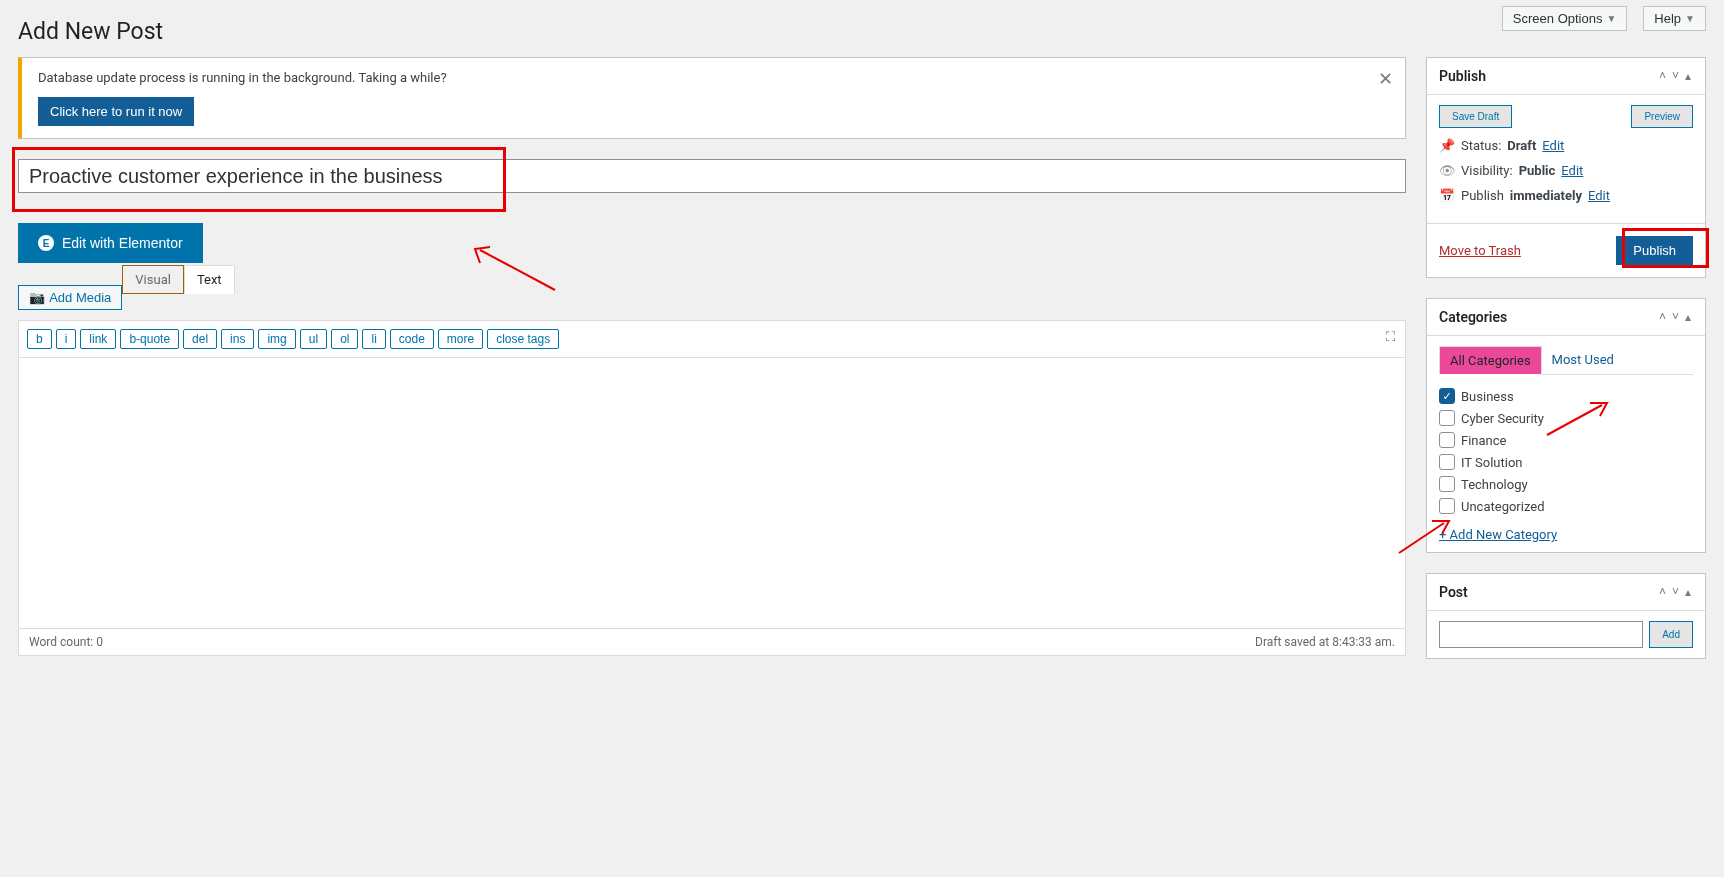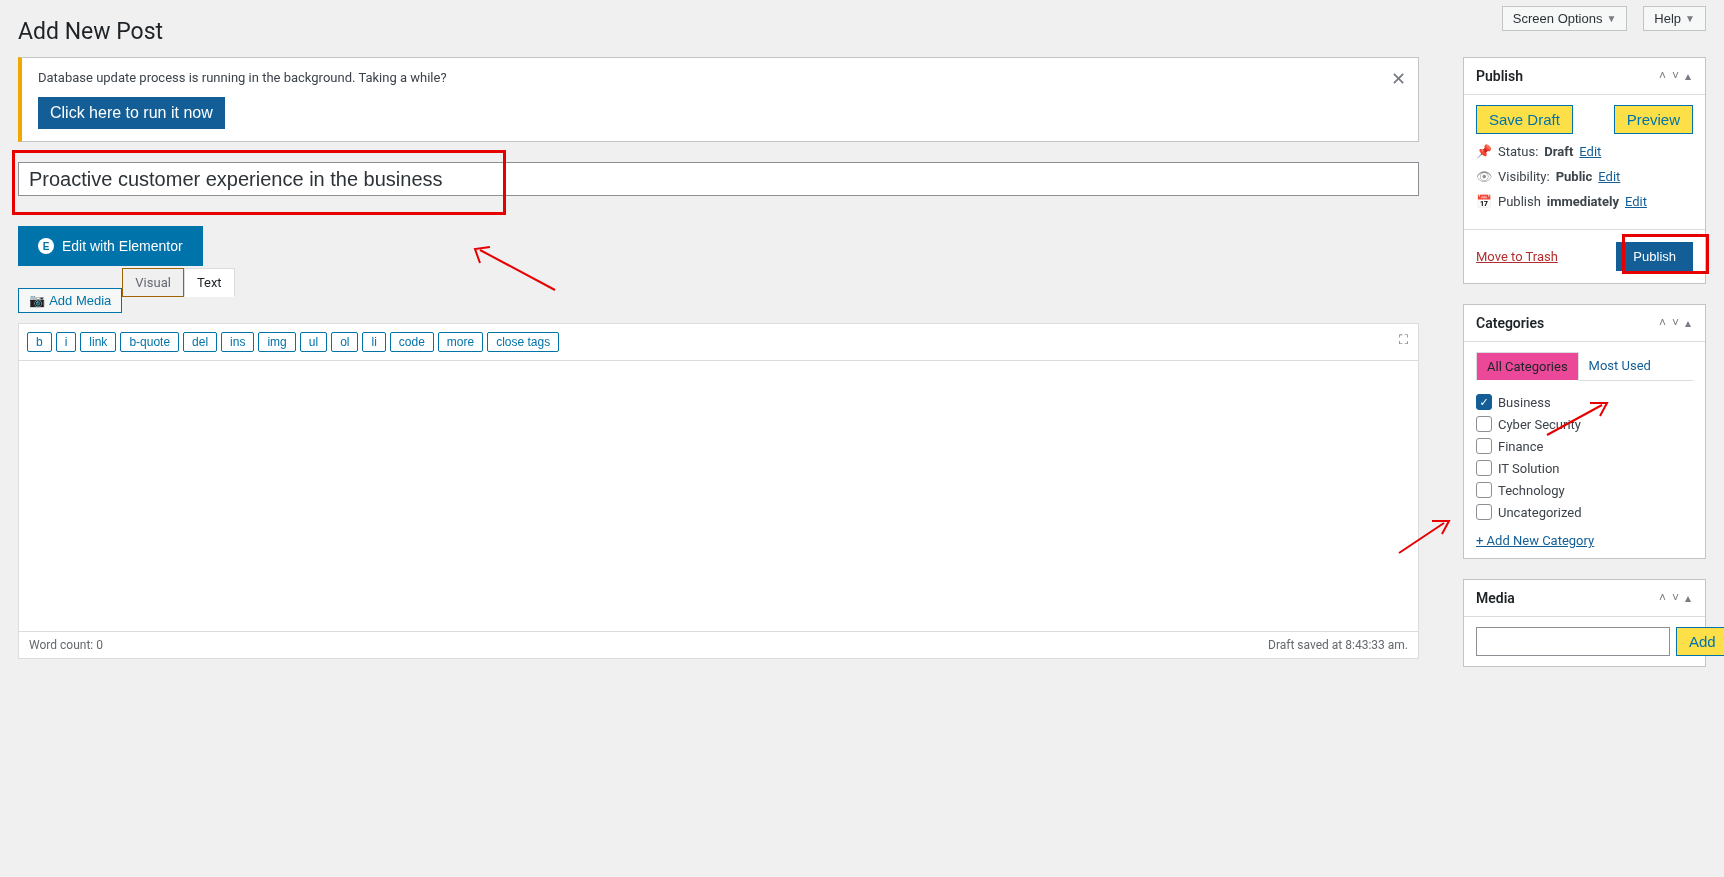--- a/index.html
+++ b/index.html
@@ -3,25 +3,25 @@
 <meta charset="utf-8">
 <style>
 * { box-sizing: border-box; margin: 0; padding: 0; }
 body { font-family: -apple-system, BlinkMacSystemFont, "Segoe UI", Roboto, sans-serif; font-size: 13px; color: #3c434a; background: #f0f0f1; width: 1724px; height: 877px; overflow: hidden; position: relative; }
 .top-buttons { position: absolute; top: 6px; right: 18px; display: flex; gap: 16px; }
 .top-btn { background: #f6f7f7; border: 1px solid #c3c4c7; padding: 4px 10px; font-size: 13px; color: #2c3338; cursor: pointer; display: flex; align-items: center; gap: 4px; }
 .top-btn .tri { font-size: 10px; color: #787c82; }
 h1.page-title { font-size: 23px; font-weight: 400; padding: 18px 0 12px 18px; color: #1d2327; }
 .main-wrap { display: flex; gap: 20px; padding: 0 18px; }
 .left-col { flex: 1; }
-.right-col { width: 243px; flex-shrink: 0; margin-left: 24px; }
+.right-col { width: 280px; flex-shrink: 0; }
 .notice { background: #fff; border: 1px solid #c3c4c7; border-left: 4px solid #f0a800; padding: 12px 16px; margin-bottom: 20px; position: relative; }
 .notice h3 { font-size: 14px; font-weight: 600; margin-bottom: 6px; color: #1d2327; }
 .notice p { font-size: 13px; color: #3c434a; margin-bottom: 12px; }
-.notice-btn { background: #135e96; color: #fff; border: none; padding: 7px 12px; font-size: 16px; cursor: pointer; }
+.notice-btn { background: #135e96; color: #fff; border: none; padding: 7px 12px; font-size: 13px; cursor: pointer; }
 .notice-close { position: absolute; top: 10px; right: 12px; font-size: 18px; color: #787c82; cursor: pointer; background: none; border: none; }
 .title-box-wrap { position: relative; }
 .title-input { width: 100%; padding: 16px 10px; font-size: 20px; border: 1px solid #8c8f94; background: #fff; color: #2c3338; height: 32px; }
 .red-box-1 { position: absolute; border: 3px solid #e60000; left: -6px; top: -12px; width: 494px; height: 65px; pointer-events: none; }
 .arrow1 { position: absolute; left: 470px; top: 245px; pointer-events: none; }
 .elementor-btn { display: inline-flex; align-items: center; gap: 8px; background: #0073aa; color: #fff; border: none; padding: 12px 20px; font-size: 14px; cursor: pointer; margin-top: 30px; }
 .elementor-btn .eicon { width: 16px; height: 16px; background: #fff; border-radius: 50%; display: inline-flex; align-items: center; justify-content: center; color: #0073aa; font-size: 10px; font-weight: bold; }
 .media-btn-row { margin-top: 22px; display: flex; align-items: center; }
 .add-media-btn { border: 1px solid #0073aa; color: #0073aa; background: #f6f7f7; padding: 4px 10px; font-size: 13px; cursor: pointer; display: inline-flex; align-items: center; gap: 4px; }
 .editor-wrap { margin-top: 10px; background: #fff; border: 1px solid #dcdcde; }
@@ -34,21 +34,21 @@
 .fullscreen-icon { position: absolute; right: 10px; top: 8px; cursor: pointer; color: #646970; }
 .editor-area { min-height: 270px; background: #fff; }
 .status-bar { display: flex; justify-content: space-between; padding: 6px 10px; font-size: 12px; color: #646970; border-top: 1px solid #dcdcde; background: #fff; }
 .postbox { background: #fff; border: 1px solid #c3c4c7; margin-bottom: 20px; }
 .postbox-header { display: flex; justify-content: space-between; align-items: center; padding: 10px 12px; border-bottom: 1px solid #dcdcde; }
 .postbox-header h2 { font-size: 14px; font-weight: 600; color: #1d2327; }
 .handle-icons { display: flex; gap: 2px; color: #787c82; }
 .handle-icons span { cursor: pointer; padding: 0 2px; font-size: 12px; }
 .postbox-body { padding: 10px 12px; }
 .pub-top { display: flex; justify-content: space-between; margin-bottom: 10px; }
-.btn-secondary { border: 1px solid #0073aa; color: #0073aa; background: #fde047; padding: 5px 12px; font-size: 15px; cursor: pointer; }
+.btn-secondary { border: 1px solid #0073aa; color: #0073aa; background: #e5e5e5; padding: 5px 12px; font-size: 10px; cursor: pointer; }
 .pub-row { display: flex; align-items: center; gap: 6px; font-size: 13px; margin: 10px 0; color: #3c434a; }
 .pub-row .icon { width: 16px; color: #8c8f94; }
 .pub-row a { color: #135e96; text-decoration: underline; }
 .pub-actions { display: flex; justify-content: space-between; align-items: center; padding: 12px 12px; border-top: 1px solid #dcdcde; position: relative; }
 .trash-link { color: #b32d2e; text-decoration: underline; font-size: 13px; }
 .publish-btn { background: #135e96; color: #fff; border: 1px solid #135e96; padding: 6px 16px; font-size: 13px; cursor: pointer; }
 .red-box-2 { position: absolute; border: 3px solid #e60000; right: -4px; top: 4px; width: 87px; height: 40px; pointer-events: none; }
 .arrow2 { position: absolute; right: 112px; top: 400px; pointer-events: none; }
 .arrow3 { position: absolute; right: 270px; top: 518px; pointer-events: none; }
 .cat-tabs { display: flex; border-bottom: 1px solid #dcdcde; margin-bottom: 10px; }
@@ -217,21 +217,21 @@
               <span class="cat-check"></span>
               <span>Uncategorized</span>
             </li>
         </ul>
         <a href="#" class="add-cat-link">+ Add New Category</a>
       </div>
     </div>
 
     <div class="postbox">
       <div class="postbox-header">
-        <h2>Media</h2>
+        <h2>Post</h2>
         <div class="handle-icons">
           <span>˄</span>
           <span>˅</span>
           <span>▴</span>
         </div>
       </div>
       <div class="postbox-body tags-body">
         <input class="tags-input" style="">
         <button class="btn-secondary">Add</button>
       </div>

